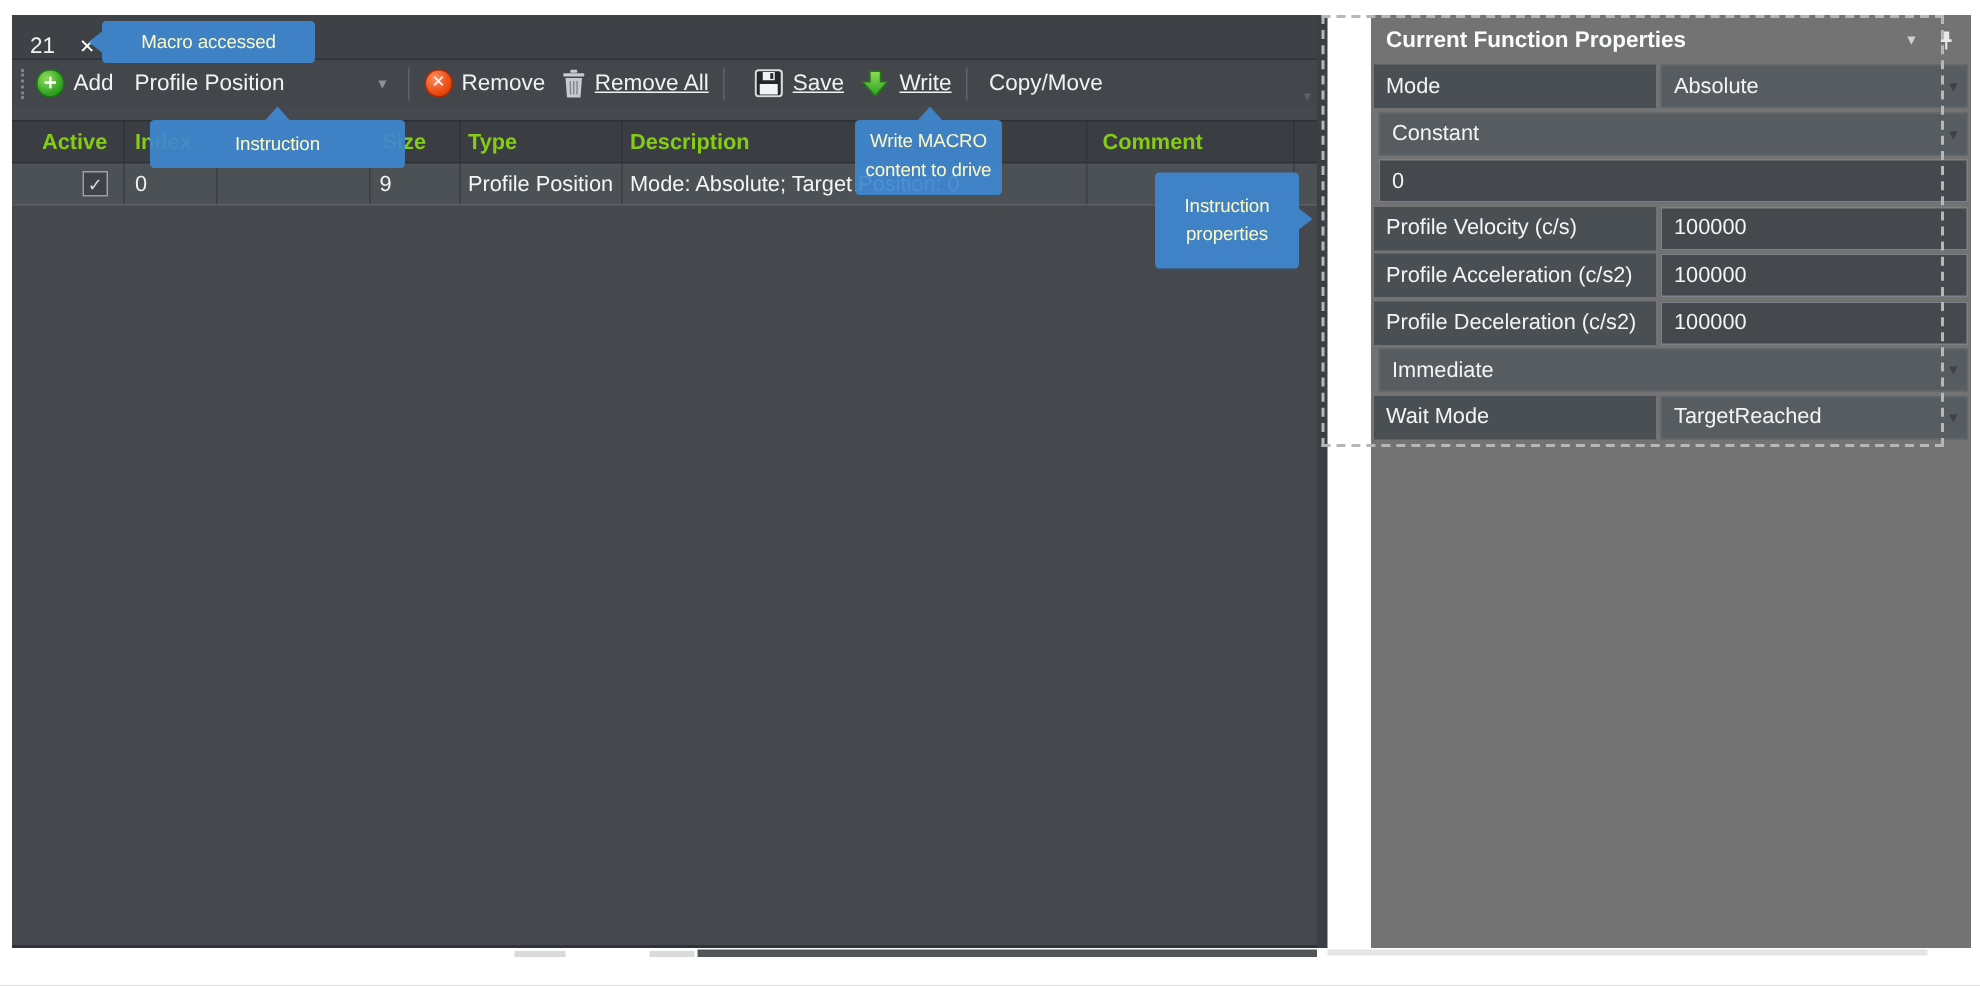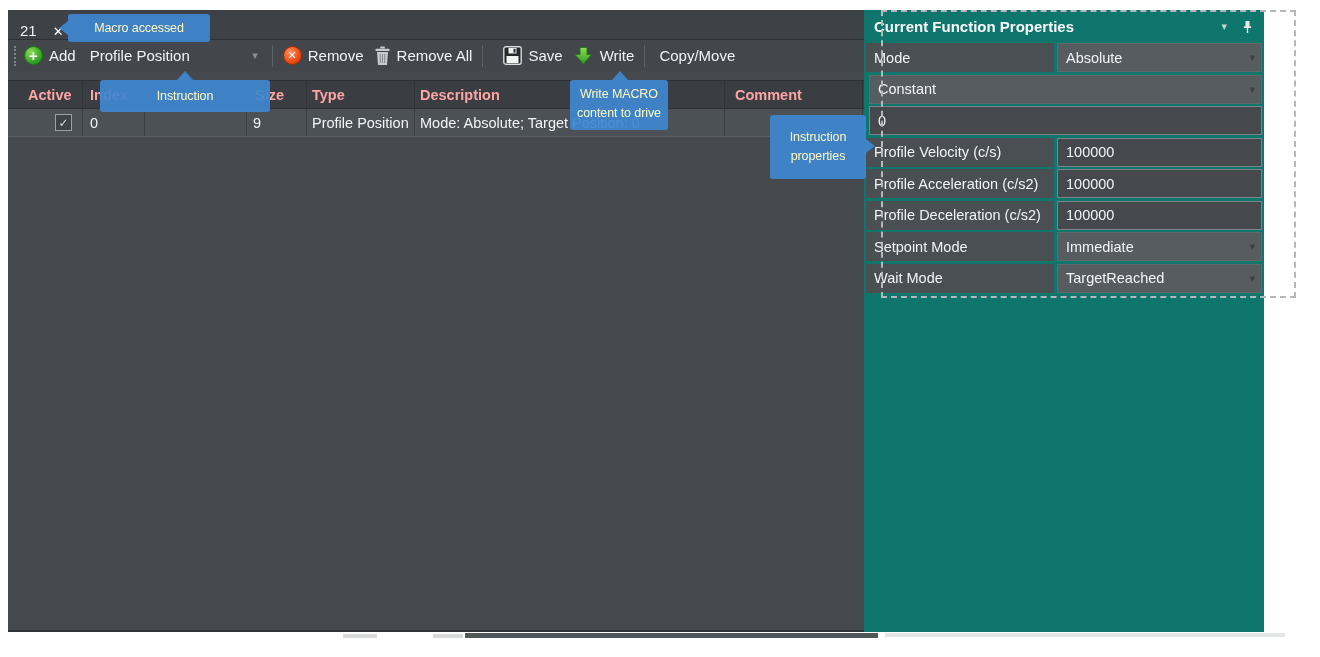--- a/index.html
+++ b/index.html
@@ -20,28 +20,28 @@
   .tb-label { margin-left:6px; }
   .circle-icon { width:19px; height:19px; border-radius:50%; display:inline-flex;
                  align-items:center; justify-content:center; color:#fff; flex:0 0 auto; }
   .add-circle { background:radial-gradient(circle at 35% 30%, #8edb5a, #37a527 62%, #1f8c18);
                 border:1px solid #1a7a10; font-size:15px; font-weight:bold; line-height:1; }
   .remove-circle { background:radial-gradient(circle at 35% 30%, #ff8a5e, #e8490e 65%, #c23406);
                    border:1px solid #a52c04; font-size:11px; font-weight:bold; line-height:1; }
   .combo { margin-left:14px; width:172px; display:flex; align-items:center; position:relative; height:24px; }
   .combo .chev { position:absolute; right:4px; color:#8a9096; font-size:11px; }
   .tb-sep { width:1px; height:22px; background:#5d6267; margin:0 10px; }
-  .tb-btn { display:flex; align-items:center; margin-left:10px; }
+  .tb-btn { display:flex; align-items:center; margin-left:10px;text-decoration:underline; }
   .tb-overflow { position:absolute; right:4px; bottom:1px; color:#5b6167; font-size:10px; }
   svg { display:block; }
 
   
   .grid-header { margin-top:9px; height:29px; display:flex; background:#3a3e42;
                  border-top:1px solid #2c3034; border-bottom:1px solid #2c3034;
-                 color:#fca5a5; font-size:14.5px; font-weight:bold; }
+                 color:#84cc16; font-size:14.5px; font-weight:bold; }
   .grid-header .cell { border-right:1px solid #30343a; display:flex; align-items:center; }
   .grid-row { height:28px; display:flex; background:#4c5156; border-bottom:1px solid #5a5f64;
               color:#f2f4f5; font-size:14.5px; }
   .grid-row .cell { border-right:1px solid #3a3e43; display:flex; align-items:center; }
   .c-active { width:75px; padding-left:20px; }
   .c-index  { width:62px; padding-left:7px; }
   .c-hidden { width:102px; padding-left:6px; }
   .c-size   { width:60px; padding-left:8px; }
   .c-type   { width:108px; padding-left:5px; }
   .c-desc   { width:310px; padding-left:5px; white-space:nowrap; overflow:hidden; }
@@ -50,21 +50,21 @@
   .grid-row .c-active { padding-left:47px; }
   .grid-row .c-size { padding-left:6px; }
   .checkbox { width:17px; height:17px; background:#3f4347; border:1px solid #9aa0a5;
               display:flex; align-items:center; justify-content:center; }
   .checkbox::after { content:"✓"; color:#d8dbde; font-size:12px; font-weight:bold; }
 
   
   .splitter { position:absolute; left:878px; top:10px; width:7px; height:622px; background:#3b3f43; }
 
   
-  .panel { position:absolute; left:864px; top:10px; width:400px; height:622px; background:#0f766e;
+  .panel { position:absolute; left:914px; top:10px; width:400px; height:622px; background:#737373;
            color:#f2f4f5; font-size:14.5px; }
   .panel-title { height:33px; display:flex; align-items:center; padding:0 10px;
                  font-weight:bold; font-size:15px; color:#fafbfc; }
   .panel-title .chev { margin-left:auto; color:#ccd0d4; font-size:11px; margin-right:14px; }
   .prop-rows { padding:0 2px; display:flex; flex-direction:column; gap:2.5px; }
   .prop-row { height:29px; display:flex; }
   .prop-label { width:188px; background:#4a4f54; display:flex; align-items:center; padding-left:8px; }
   .prop-field { flex:1; margin-left:3px; position:relative; display:flex; align-items:center; padding-left:8px; }
   .prop-field.dropdown { background:#575c61; border:1px solid #62676c; }
   .prop-field.input    { background:#45494d; border:1px solid #7d8288; }
@@ -233,21 +233,20 @@
       </div>
       <div class="prop-row">
         <span class="prop-label">Profile Acceleration (c/s2)</span>
         <span class="prop-field input">100000</span>
       </div>
       <div class="prop-row">
         <span class="prop-label">Profile Deceleration (c/s2)</span>
         <span class="prop-field input">100000</span>
       </div>
       <div class="prop-row">
-        <span class="prop-label">Setpoint Mode</span>
         <span class="prop-field dropdown">
           <span>Immediate</span>
           <span class="chev">▾</span>
         </span>
       </div>
       <div class="prop-row">
         <span class="prop-label">Wait Mode</span>
         <span class="prop-field dropdown">
           <span>TargetReached</span>
           <span class="chev">▾</span>

